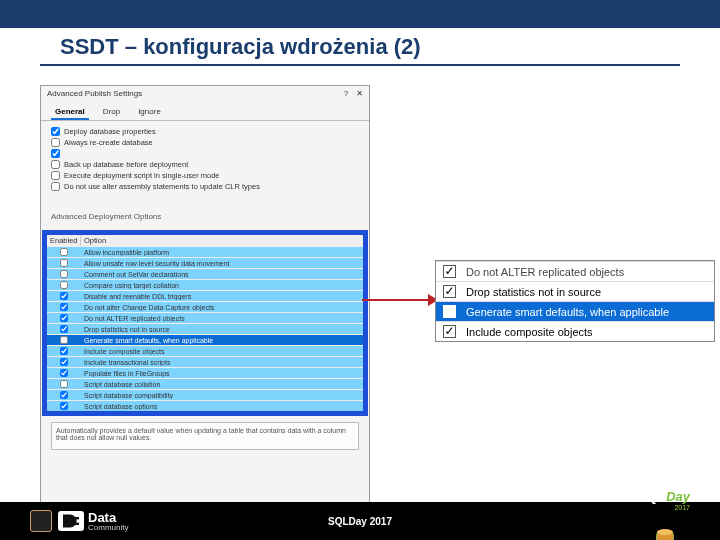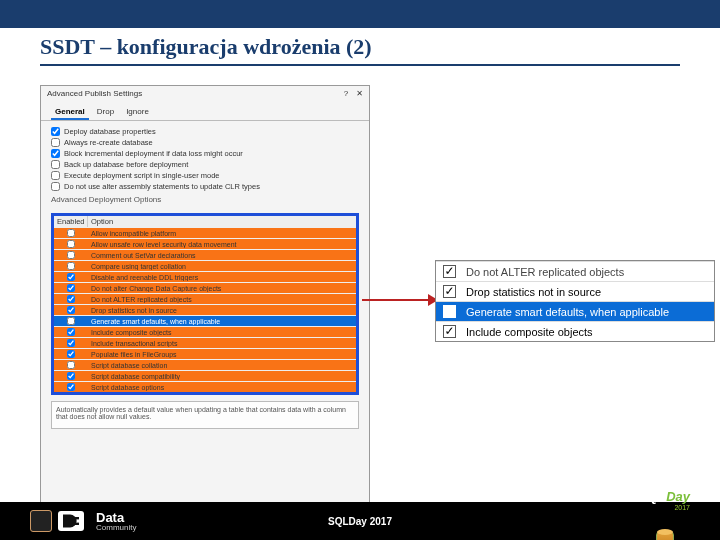--- a/index.html
+++ b/index.html
@@ -1,32 +1,32 @@
 <!DOCTYPE html>
 <html><head>
 <meta charset="utf-8">
 <style>
 * { box-sizing: border-box; margin: 0; padding: 0; }
 body { width: 720px; height: 540px; background: #fff; font-family: "Segoe UI", Arial, sans-serif; position: relative; overflow: hidden; }
 
 .topbar { height: 28px; background: #1a3d6d; }
-.slide-title { font-size: 22px; font-weight: 600; color: #1a3d6d; padding: 6px 40px 0 40px; font-family: Liberation Serif, serif; }
+.slide-title { font-size: 22px; font-weight: 600; color: #1a3d6d; padding: 6px 40px 0 60px; }
 .title-rule { border: none; border-top: 2px solid #1a3d6d; margin: 4px 40px 8px 40px; }
 
 .dialog { position: absolute; left: 40px; top: 85px; width: 330px; height: 494px; border: 1px solid #999; background: #f4f4f4; font-size: 8px; color: #333; }
 .dlg-title { display: flex; justify-content: space-between; padding: 3px 6px; font-size: 8px; }
 .dlg-title-x { display: flex; gap: 8px; }
-.tabs { display: flex; gap: 4px; padding: 4px 10px 0 10px; border-bottom: 1px solid #bbb; }
+.tabs { display: flex; gap: 10px; padding: 4px 10px 0 10px; border-bottom: 1px solid #bbb; }
 .tab { padding: 2px 4px; font-size: 8px; }
 .tab.active { border-bottom: 2px solid #1a6fd6; color: #000; font-weight: 600; }
 .section { padding: 4px 10px; }
 .sect-lbl { font-size: 8px; color: #555; margin: 3px 0; }
 .cbrow { display: flex; align-items: center; gap: 4px; margin: 2px 0; font-size: 7.5px; }
 .cbrow input { width: 9px; height: 9px; }
-.table { border: 3px solid #1d4ed8; background: #f97316; margin: 2px 10px; }
+.table { border: 5px solid #1d4ed8; background: #7dd3fc; margin: 2px 1px; }
 .thead { display: flex; background: #eee; font-size: 7.5px; }
 .thead div:first-child { width: 34px; padding: 1px 3px; border-right: 1px solid #ccc; }
 .thead div:last-child { flex: 1; padding: 1px 3px; }
 .trow { display: flex; font-size: 7px; border-top: 1px solid #eee; height: 11px; align-items: center; }
 .trow .cell-cb { width: 34px; display: flex; justify-content: center; }
 .trow .cell-cb input { width: 8px; height: 8px; }
 .trow .cell-lbl { flex: 1; padding: 0 3px; white-space: nowrap; overflow: hidden; }
 .trow.hl { background: #0b6cd6; color: #fff; }
 .help-box { margin: 6px 10px; border: 1px solid #bbb; background: #fdfdfd; padding: 4px; font-size: 7px; color: #555; height: 28px; }
 .dlg-buttons { position: absolute; bottom: 6px; right: 10px; display: flex; gap: 6px; border-top: 1px solid #ccc; padding-top: 6px; width: calc(100% - 20px); justify-content: flex-end; left: 10px; }
@@ -42,21 +42,21 @@
 .zrow.hl .zcb span { border-color: #fff; }
 .zrow.top .zlbl { color: #444; }
 
 .arrow { position: absolute; left: 362px; top: 296px; width: 76px; height: 8px; }
 .arrow-line { position: absolute; top: 3px; left: 0; width: 68px; height: 2px; background: #b22; }
 .arrow-head { position: absolute; right: 0; top: -2px; width: 0; height: 0; border-left: 10px solid #b22; border-top: 6px solid transparent; border-bottom: 6px solid transparent; }
 
 .footer { position: absolute; bottom: 0; left: 0; width: 720px; height: 38px; background: #000; display: flex; align-items: center; color: #fff; }
 .f-left { display: flex; align-items: center; gap: 6px; margin-left: 30px; }
 .badge { width: 22px; height: 22px; border: 1px solid #c96; border-radius: 3px; background: #222; }
-.dc-logo { display: flex; align-items: flex-start; gap: 12px; }
+.dc-logo { display: flex; align-items: flex-start; gap: 4px; }
 .dc-mark { width: 26px; height: 20px; background: #fff; border-radius: 3px; display: flex; align-items: center; justify-content: center; }
 .dc-mark svg { width: 20px; height: 16px; }
 .dc-text { line-height: 1; }
 .dc-text .l1 { font-size: 13px; font-weight: 600; }
 .dc-text .l2 { font-size: 8px; color: #ccc; }
 .f-center { position: absolute; left: 50%; transform: translateX(-50%); font-size: 10px; font-weight: 600; }
 .f-right { position: absolute; right: 30px; display: flex; align-items: center; gap: 4px; }
 .sqlday-logo { display: flex; align-items: center; gap: 20px; flex-direction: column; }
 .sql-cyl { width: 18px; height: 22px; background: linear-gradient(#e2a23a,#c0781a); border-radius: 4px 4px 6px 6px; border: 1px solid #8a5; position: relative; }
 .sql-cyl::before { content:""; position:absolute; top:-3px; left:0; width:100%; height:6px; background:#f2c060; border-radius:50%; }
@@ -89,36 +89,35 @@
         <div class="cbrow">
           <input type="checkbox" checked="" style="">
           <span>Deploy database properties</span>
         </div>
         <div class="cbrow">
           <input type="checkbox" style="">
           <span>Always re-create database</span>
         </div>
         <div class="cbrow">
           <input type="checkbox" checked="" style="">
-          <span>Block incremental deployment if data loss might occur</span>
         </div>
         <div class="cbrow">
           <input type="checkbox" style="">
           <span>Back up database before deployment</span>
         </div>
         <div class="cbrow">
           <input type="checkbox" style="">
           <span>Execute deployment script in single-user mode</span>
         </div>
         <div class="cbrow">
           <input type="checkbox" style="">
           <span>Do not use alter assembly statements to update CLR types</span>
         </div>
       </div>
-    <div class="sect-lbl" style="margin-top:4px">Advanced Deployment Options</div>
+    <div class="sect-lbl" style="margin-top:21px">Advanced Deployment Options</div>
   </div>
   <div class="table">
     <div class="thead">
       <div>Enabled</div>
       <div>Option</div>
     </div>
     <div id="options-list">
         <div class="trow">
           <div class="cell-cb">
             <input type="checkbox" style="">

